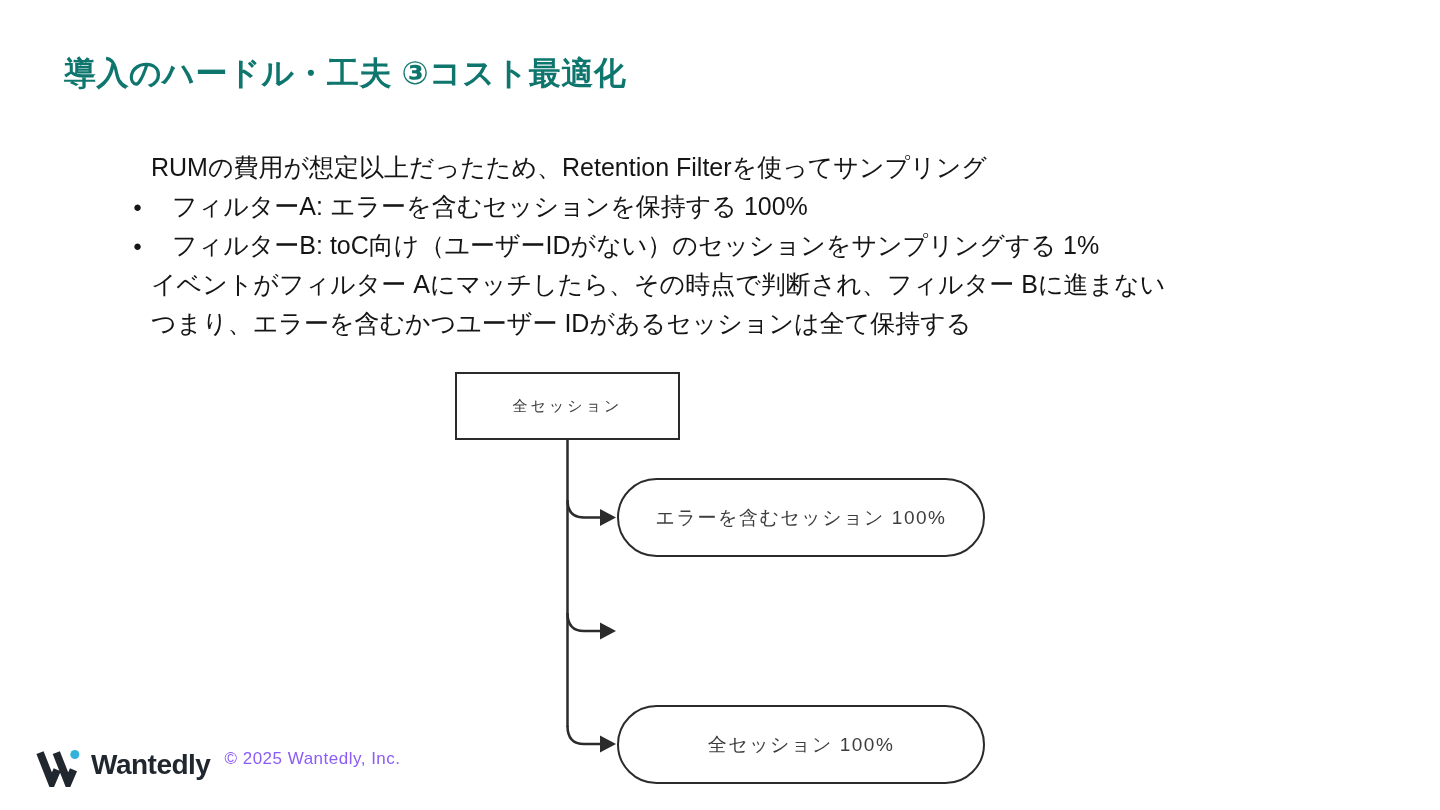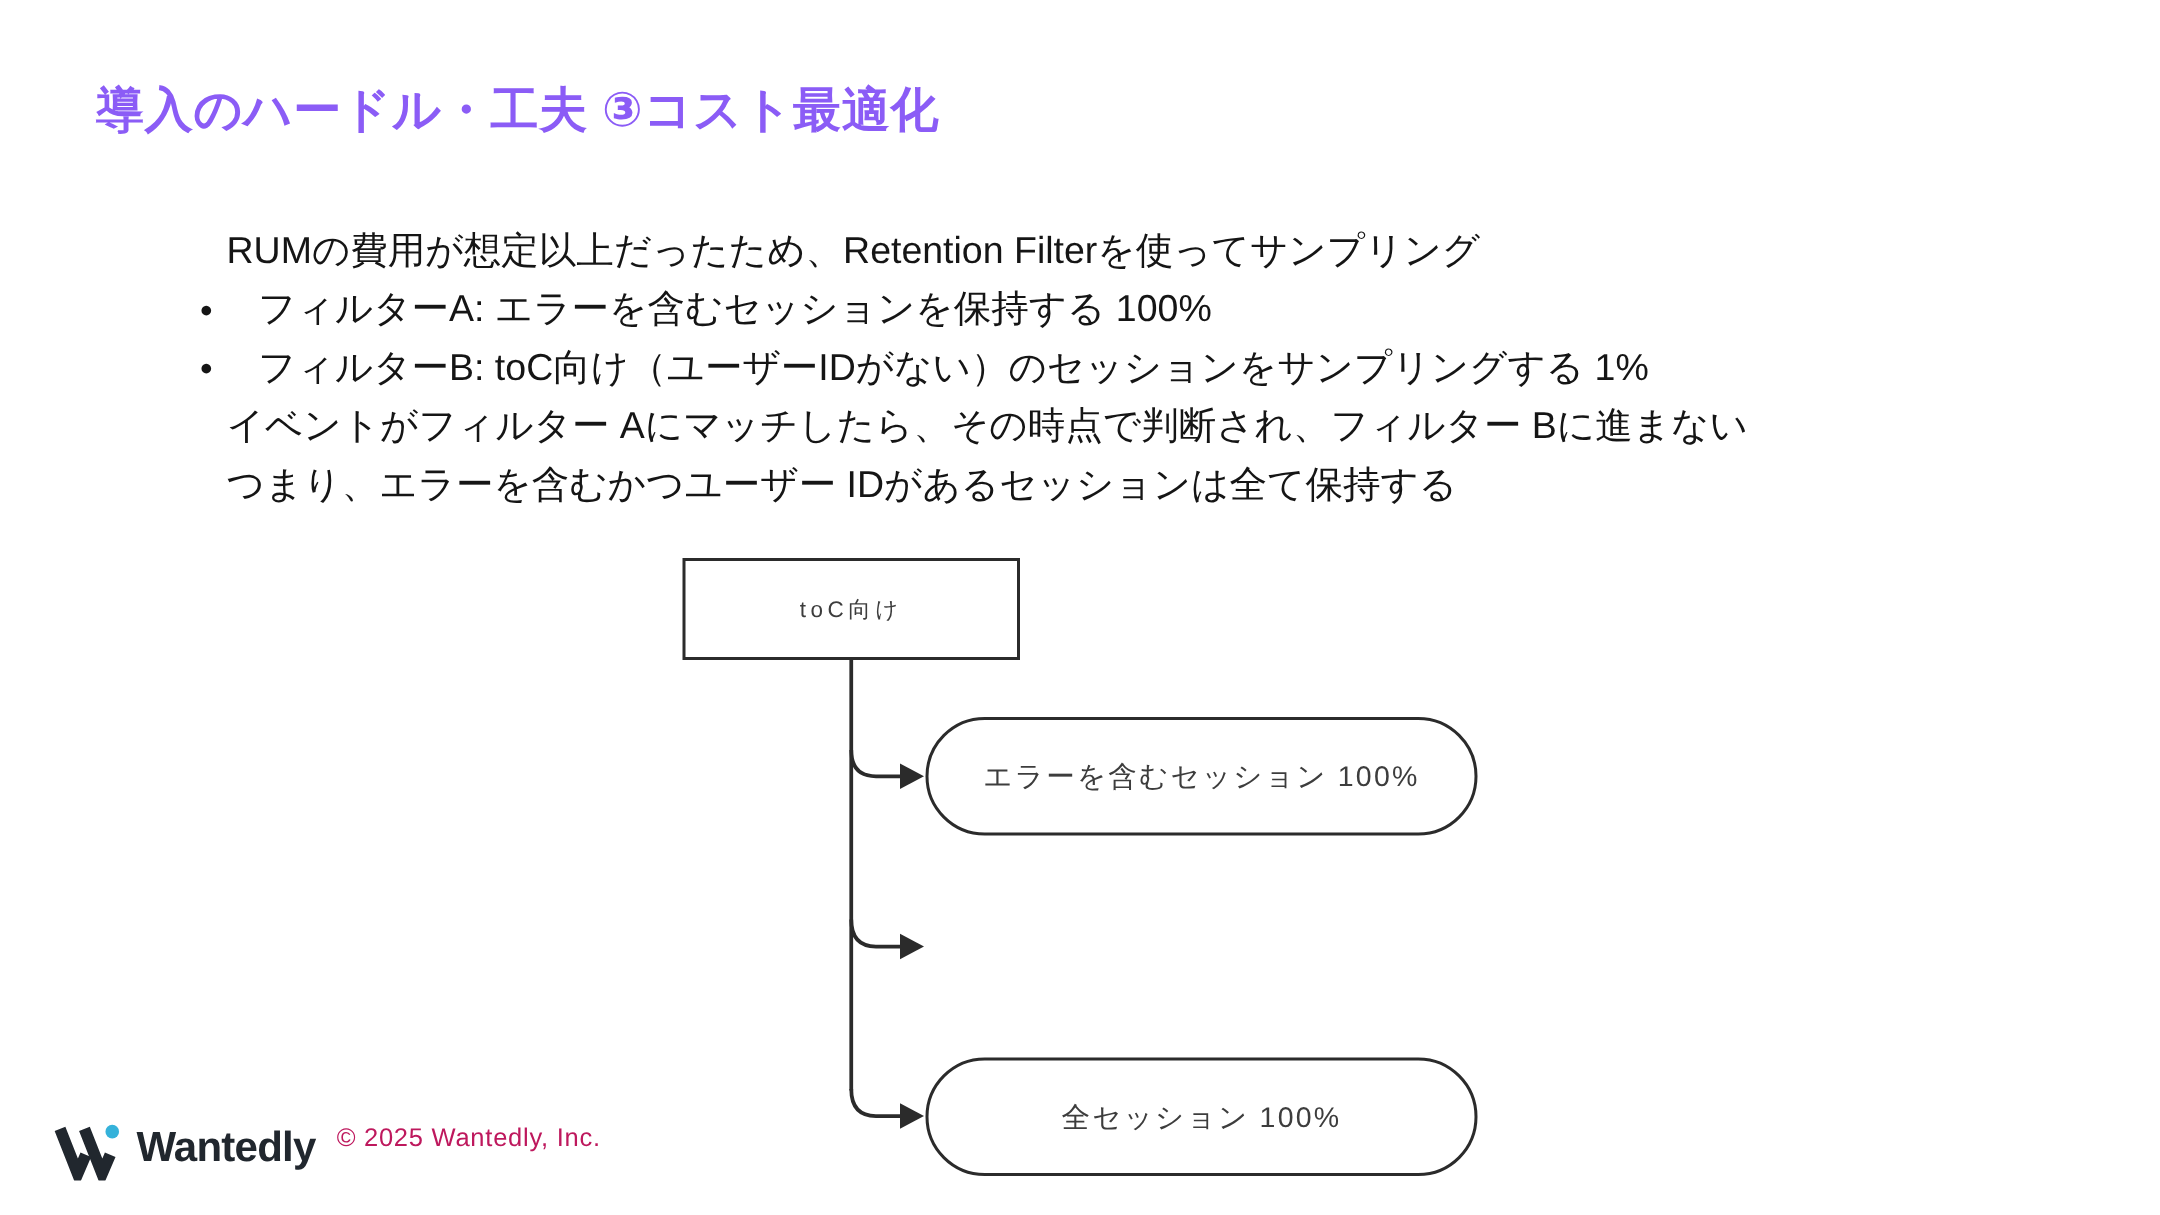--- a/index.html
+++ b/index.html
@@ -14,21 +14,21 @@
     overflow: hidden;
   }
 
   
   .title {
     position: absolute;
     left: 64px;
     top: 52px;
     font-size: 32px;
     font-weight: 700;
-    color: #8b5cf6;
+    color: #0f766e;
     letter-spacing: 0.5px;
     white-space: nowrap;
   }
 
   
   .body-block {
     position: absolute;
     left: 103px;
     top: 148px;
     font-size: 25px;
@@ -97,21 +97,21 @@
     margin-left: 9px;
     font-size: 28px;
     font-weight: 700;
     color: #21272e;
     letter-spacing: -0.5px;
   }
   .copyright {
     margin-left: 14px;
     font-size: 17px;
     font-weight: 400;
-    color: #be185d;
+    color: #8b5cf6;
     letter-spacing: 0.5px;
   }
 </style>
 </head>
 <body>
 
 <div class="slide">
 
   <h1 class="title">導入のハードル・工夫 ③コスト最適化</h1>
 
@@ -137,21 +137,21 @@
       <path d="M 567.5 726 Q 567.5 744 584 744 L 602 744"></path>
     </g>
     <g fill="#2b2b2b" stroke="none">
       <polygon points="600,509 616,517.5 600,526"></polygon>
       <polygon points="600,622.5 616,631 600,639.5"></polygon>
       <polygon points="600,735.5 616,744 600,752.5"></polygon>
     </g>
   </svg>
 
   <div class="diagram-node node-root">
-    <span>toC向け</span>
+    <span>全セッション</span>
   </div>
   <div class="diagram-node node-pill pill-1">
     <span>エラーを含むセッション 100%</span>
   </div>
   <div class="diagram-node node-pill pill-3">
     <span>全セッション 100%</span>
   </div>
 
   <div class="footer">
     <svg class="logo-mark" viewBox="0 0 100 84" xmlns="http://www.w3.org/2000/svg">

